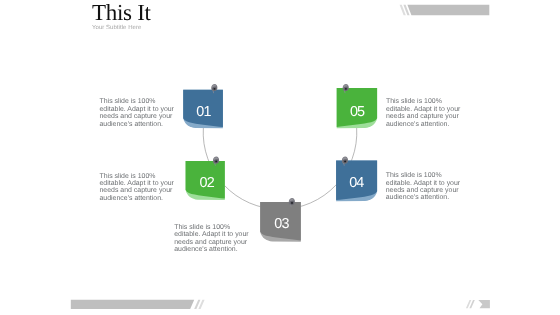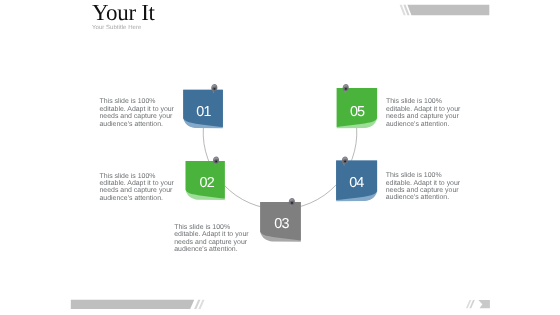--- a/index.html
+++ b/index.html
@@ -12,21 +12,21 @@
   #subtitle{position:absolute;left:92px;top:25.2px;font-size:6.0px;color:#a6a6a6;letter-spacing:.05px;will-change:opacity;}
   svg.art{position:absolute;left:0;top:0;width:560px;height:315px;}
   .btxt{position:absolute;font-size:6.95px;line-height:7.45px;color:#6d7073;width:78px;will-change:opacity;}
   .num{font-family:"Liberation Sans",sans-serif;font-size:14.4px;fill:#ffffff;will-change:opacity;
        letter-spacing:-0.9px;}
 </style>
 </head>
 <body>
 
 <div class="slide">
-  <div id="title">Your It</div>
+  <div id="title">This It</div>
   <div id="subtitle">Your Subtitle Here</div>
 
   <svg class="art" viewBox="0 0 560 315">
     <defs>
       <g id="pinshape">
         <path d="M -3.1 1.2 C -3.4 -1.4 -2.1 -3.6 0.0 -3.6 C 2.1 -3.6 3.2 -1.9 3.0 0.5 C 2.85 2.4 1.9 3.5 -0.1 3.5 C -2.0 3.5 -2.95 2.7 -3.1 1.2 Z" fill="#78787f"></path>
         <path d="M -2.5 0.4 C -2.7 -1.6 -1.6 -3.0 0.0 -3.0 C 1.0 -3.0 1.7 -2.5 2.0 -1.5 C 0.4 -1.2 -1.1 -0.4 -2.5 0.4 Z" fill="#a8a8af" opacity="0.5"></path>
         <path d="M -2.2 1.3 C -2.2 0.0 -1.2 -0.9 0.1 -0.9 C 1.4 -0.9 2.15 0.0 2.1 1.2 C 2.05 2.3 1.2 3.1 -0.1 3.1 C -1.4 3.1 -2.2 2.5 -2.2 1.3 Z" fill="#56565f" opacity="0.6"></path>
         <ellipse cx="0.1" cy="1.2" rx="1.0" ry="0.85" fill="#1e1e24"></ellipse>
         <path d="M -1.3 3.2 L -0.8 5.2" stroke="#8a8a94" stroke-width="0.75" fill="none" stroke-linecap="round"></path>

